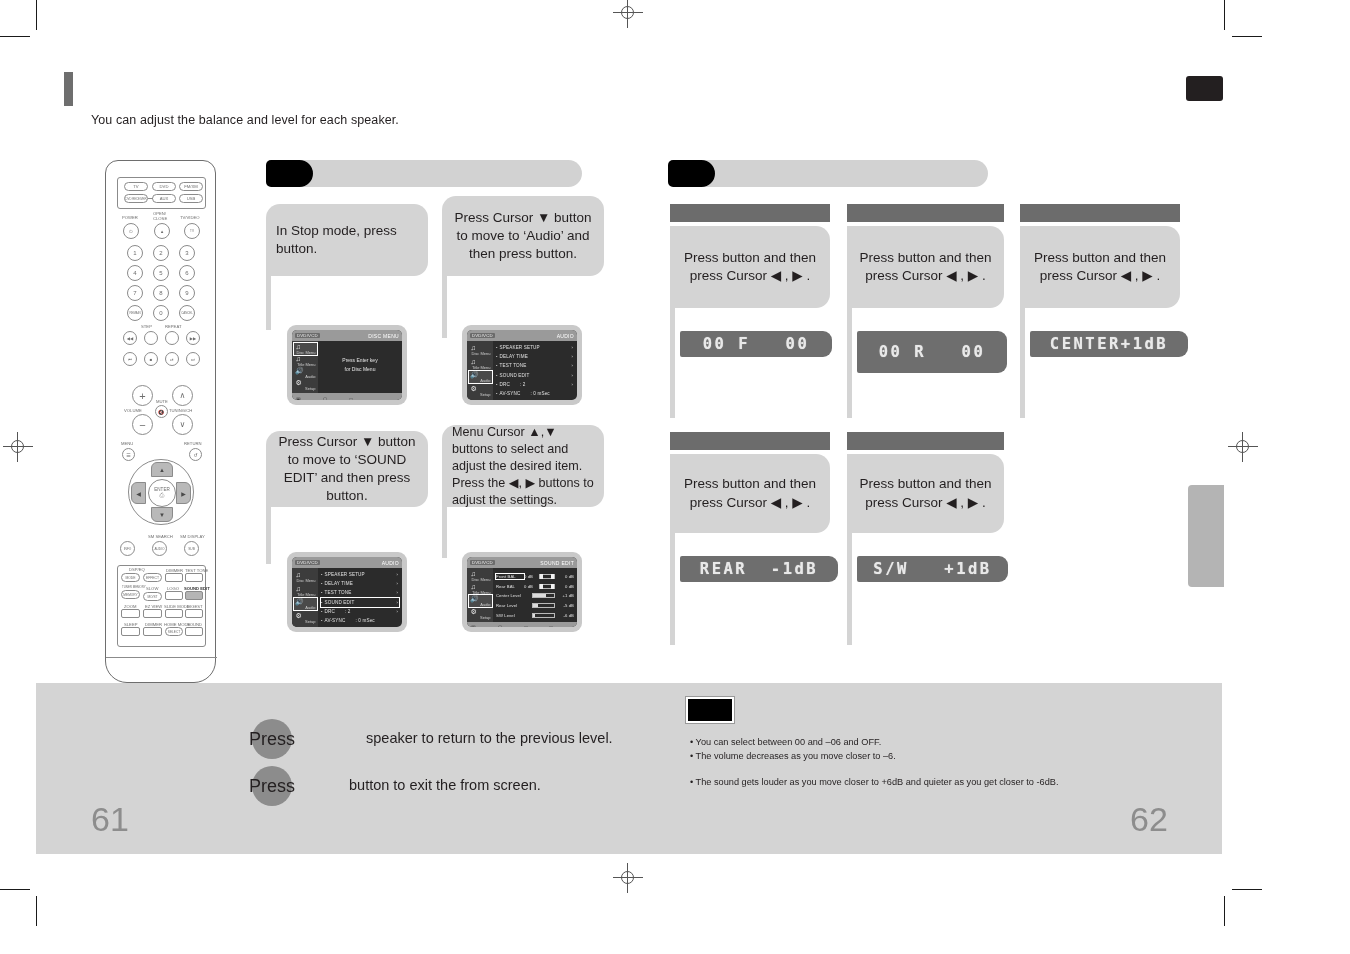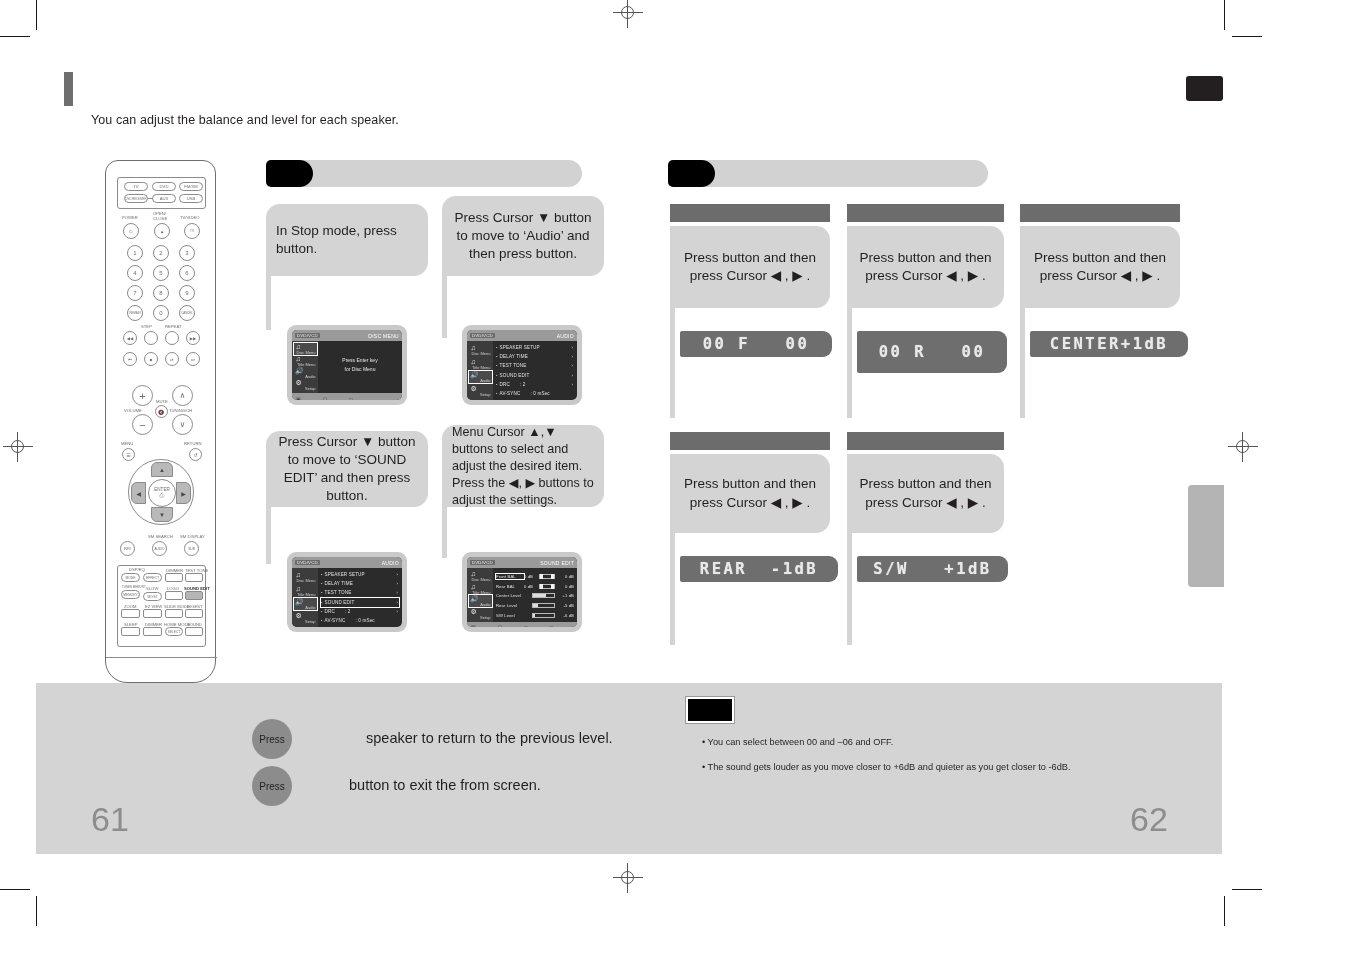--- a/index.html
+++ b/index.html
@@ -227,38 +227,38 @@
   
   .footer {
     position: absolute;
     background: #d4d4d4;
   }
   .pressrow { position: absolute; display: flex; align-items: center; }
   .pressrow .circle {
     width: 40px; height: 40px; border-radius: 50%;
     background: #8c8c8c;
     display: flex; align-items: center; justify-content: center;
-    font-size: 10px; color: #231f20;
+    font-size: 18px; color: #231f20;
     position: absolute; left: 0; top: 0;
   }
   .pressrow .tail {
     position: absolute;
     font-size: 14.5px; color: #231f20; white-space: nowrap;
   }
 
   .notebadge {
     position: absolute;
     background: #000;
     border: 2px solid #ffffff;
     outline: 1px solid #9a9a9a;
   }
   .notes { position: absolute; }
   .notes .n {
     font-size: 9.2px; color: #231f20;
-    line-height: 1.45; margin: 0 0 1px 16px;
+    line-height: 1.45; margin: 0 0 1px 4px;
     white-space: nowrap;
   }
   .notes .gap { height: 11px; }
 
   .pageno {
     position: absolute;
     font-size: 34px; color: #8d8d8d;
   }
 
   
@@ -692,20 +692,21 @@
   </div>
   <div class="pressrow" style="left:252px;top:766px;">
     <div class="circle">Press</div>
     <div class="tail" style="left:97px;top:11px;">button to exit the from screen.</div>
   </div>
 
   <div class="notebadge" style="left:686px;top:697px;width:44px;height:22px;"></div>
 
   <div class="notes" style="left:686px;top:736px;width:500px;">
     <p class="n">• You can select between 00 and –06 and OFF.</p>
+    <p class="n">• The volume decreases as you move closer to –6.</p>
     <div class="gap"></div>
     <p class="n">• The sound gets louder as you move closer to +6dB and quieter as you get closer to -6dB.</p>
   </div>
 
   <div class="pageno" style="left:91px;top:800px;">61</div>
   <div class="pageno" style="left:1130px;top:800px;">62</div>
 
   <div class="remote" style="left:105px;top:160px;width:111px;height:523px;">
 
     <div class="rkeypanel" style="left:11px;top:16px;width:89px;height:32px;"></div>

